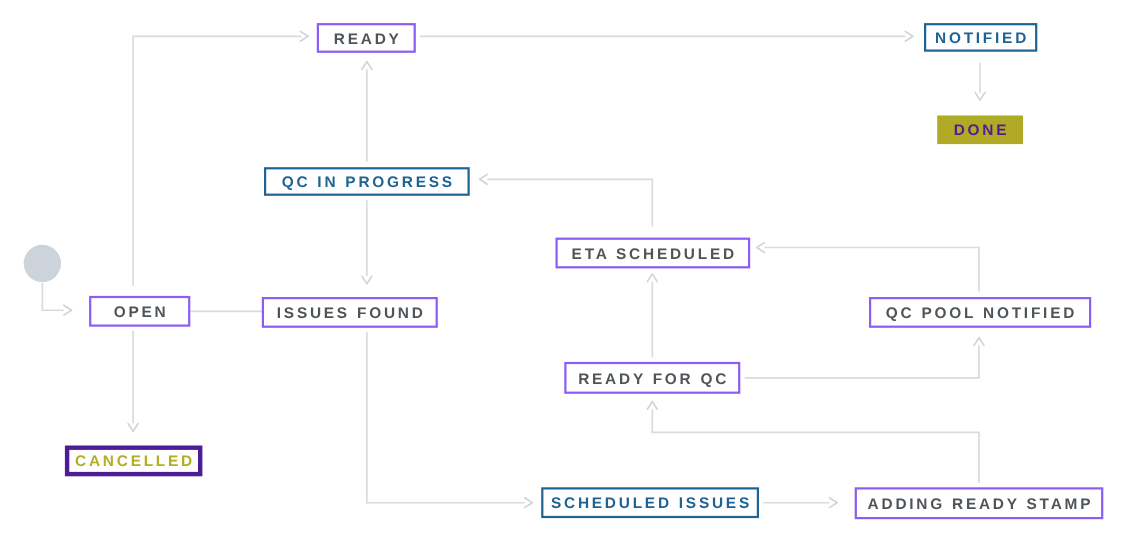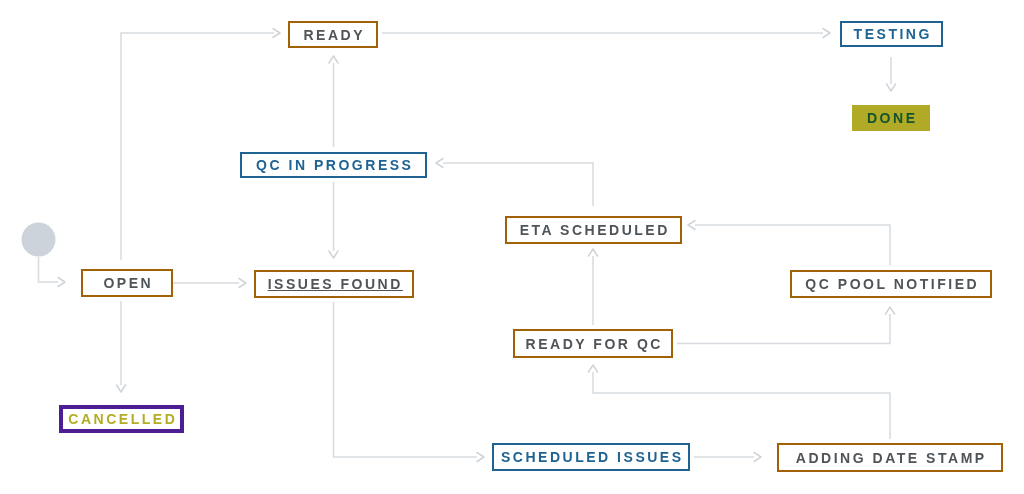--- a/index.html
+++ b/index.html
@@ -16,24 +16,24 @@
   .node{
     position:absolute;
     box-sizing:border-box;
     display:flex;align-items:center;justify-content:center;
     background:#ffffff;
     font-size:14px;font-weight:700;
     letter-spacing:0.18em;
     white-space:nowrap;
     text-indent:0.18em; 
   }
-  .node.gray{border:2px solid #a16207;color:#4f5458;}
+  .node.gray{border:2px solid #8b5cf6;color:#4f5458;}
   .node.blue{border:2px solid #1e6392;color:#1e6392;}
   .node.olive-outline{border:4px solid #4c1d95;color:#b3ad24;}
-  .node.olive-filled{background:#b0aa26;border:none;color:#14532d;}
+  .node.olive-filled{background:#b0aa26;border:none;color:#4c1d95;}
 </style>
 </head>
 <body>
 
 <div class="canvas">
 
   <svg class="wires" viewBox="0 0 1024 494">
 
     <circle cx="38.5" cy="239.5" r="17" fill="#ccd3da"></circle>
 
@@ -77,25 +77,25 @@
     <path class="arrow" d="M588.5 256 L593 249 L597.5 256"></path>
 
     <path class="edge" d="M677 343.5 H890 V314"></path>
     <path class="arrow" d="M885.5 314 L890 307 L894.5 314"></path>
 
     <path class="edge" d="M890 265 V225 H695"></path>
     <path class="arrow" d="M695 220.5 L688 225 L695 229.5"></path>
   </svg>
 
   <div class="node gray" style="left:288px;top:21px;width:90px;height:27px;">READY</div>
-  <div class="node blue" style="left:840px;top:21px;width:103px;height:26px;">TESTING</div>
+  <div class="node blue" style="left:840px;top:21px;width:103px;height:26px;">NOTIFIED</div>
   <div class="node olive-filled" style="left:852px;top:105px;width:78px;height:26px;">DONE</div>
   <div class="node blue" style="left:240px;top:152px;width:187px;height:26px;text-align:center;">QC IN PROGRESS</div>
   <div class="node gray" style="left:505px;top:216px;width:177px;height:28px;">ETA SCHEDULED</div>
   <div class="node gray" style="left:81px;top:269px;width:92px;height:28px;">OPEN</div>
-  <div class="node gray" style="left:254px;top:270px;width:160px;height:28px;text-decoration:underline;">ISSUES FOUND</div>
+  <div class="node gray" style="left:238px;top:270px;width:160px;height:28px;">ISSUES FOUND</div>
   <div class="node gray" style="left:790px;top:251px;width:202px;height:28px;margin-top:19px;">QC POOL NOTIFIED</div>
   <div class="node gray" style="left:513px;top:329px;width:160px;height:29px;">READY FOR QC</div>
   <div class="node olive-outline" style="left:59px;top:405px;width:125px;height:28px;">CANCELLED</div>
   <div class="node blue" style="left:492px;top:443px;width:198px;height:28px;">SCHEDULED ISSUES</div>
-  <div class="node gray" style="left:777px;top:443px;width:226px;height:29px;">ADDING DATE STAMP</div>
+  <div class="node gray" style="left:777px;top:443px;width:226px;height:29px;">ADDING READY STAMP</div>
 
 </div>
 
 </body></html>

